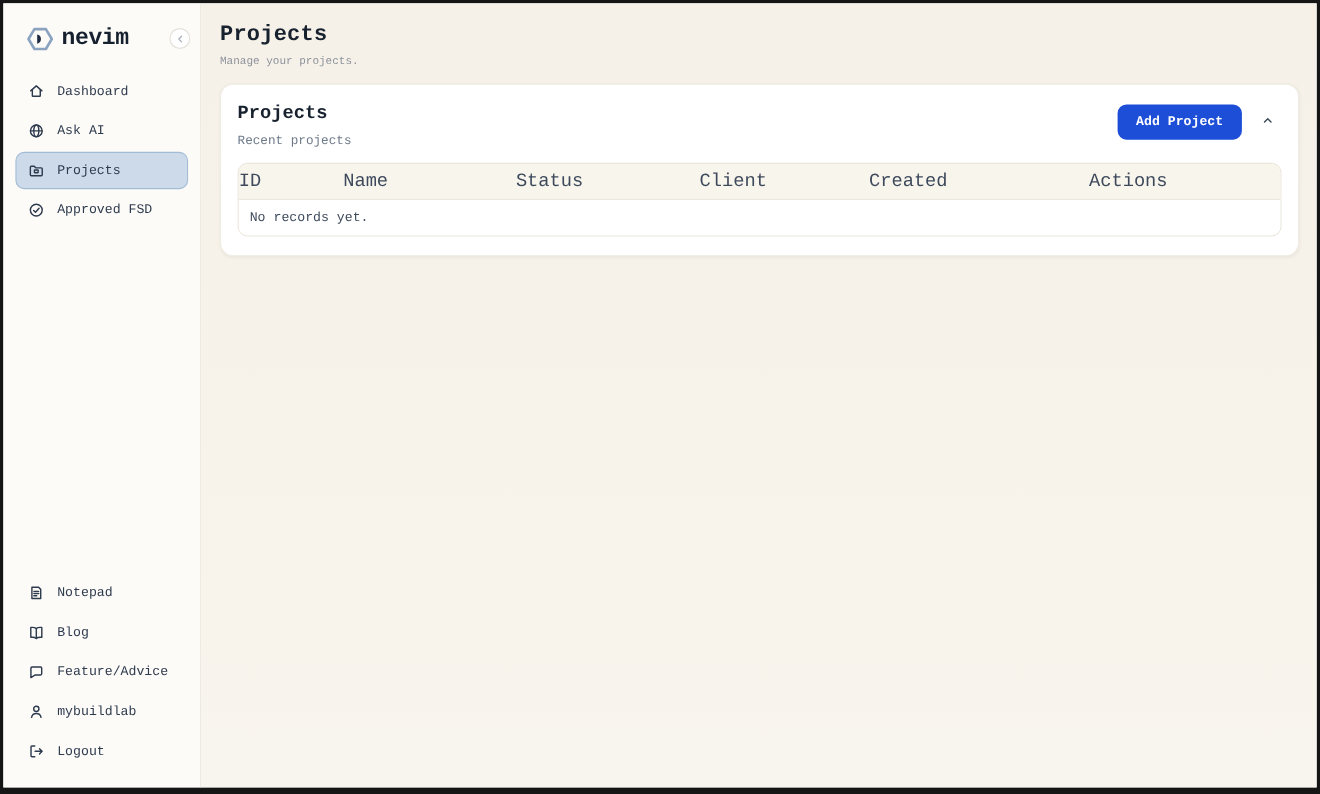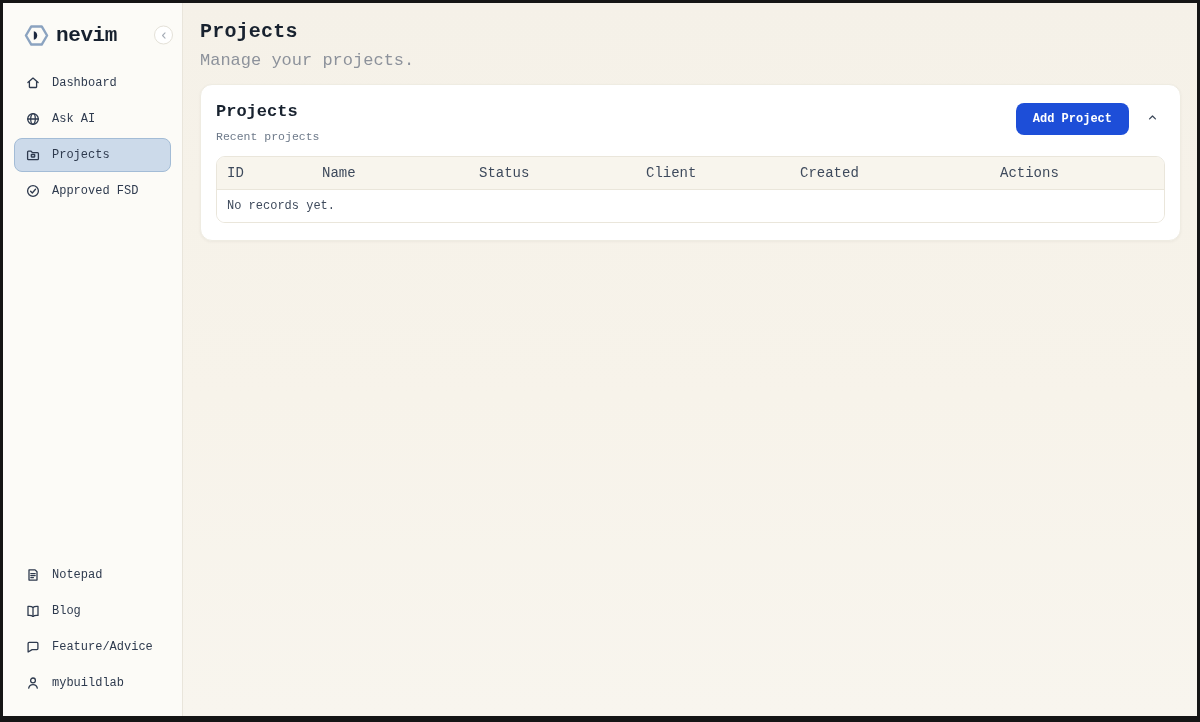--- a/index.html
+++ b/index.html
@@ -59,21 +59,21 @@
 
   
   .main {
     flex: 1; min-width: 0;
     background: linear-gradient(180deg, #f5f1e8 0%, #f7f3ea 55%, #f8f5ee 100%);
     padding: 17px 16px 0 17px;
   }
   .page-title {
     font-size: 20px; font-weight: 700; color: #18222f; letter-spacing: .2px;
   }
-  .page-subtitle { margin-top: 8px; font-size: 17px; color: #8d929b; }
+  .page-subtitle { margin-top: 8px; font-size: 10px; color: #8d929b; }
 
   .card {
     margin-top: 14px;
     background: #ffffff;
     border: 1px solid #efece2;
     border-radius: 12px;
     padding: 17px 15px 17px;
     box-shadow: 0 1px 3px rgba(50,45,30,.05);
   }
   .card-head { display: flex; justify-content: space-between; align-items: flex-start; }
@@ -96,21 +96,21 @@
     background: #fff;
   }
   .thead {
     display: grid;
     grid-template-columns: 95px 157px 167px 154px 200px 1fr;
     align-items: center;
     height: 33px;
     background: #f8f5ed;
     border-bottom: 1px solid #eae6db;
   }
-  .th { font-size: 14px; font-weight: 500; color: #3e4a5c; padding-left: 10px; }
+  .th { font-size: 17px; font-weight: 500; color: #3e4a5c; }
   .trow { height: 32px; display: flex; align-items: center; background: #fff; }
   .empty-message { font-size: 12px; color: #3e4a5c; padding-left: 10px; }
 </style>
 </head>
 <body>
 
 <div class="window">
 
   <aside class="sidebar">
 
@@ -202,20 +202,29 @@
       </div>
       <div class="nav-item">
         <span class="nav-icon">
           <svg width="16" height="16" viewBox="0 0 16 16" fill="none" stroke="currentColor" stroke-width="1.3" stroke-linecap="round" stroke-linejoin="round">
             <circle cx="8" cy="5.4" r="2.4"></circle>
             <path d="M3.7 13.1c.5-2.3 2.1-3.5 4.3-3.5s3.8 1.2 4.3 3.5"></path>
           </svg>
         </span>
         <span>mybuildlab</span>
       </div>
+      <div class="nav-item">
+        <span class="nav-icon">
+          <svg width="16" height="16" viewBox="0 0 16 16" fill="none" stroke="currentColor" stroke-width="1.3" stroke-linecap="round" stroke-linejoin="round">
+            <path d="M6.6 3.1H4a.8.8 0 0 0-.8.8v8.2a.8.8 0 0 0 .8.8h2.6"></path>
+            <path d="M6.9 8h6.2M10.9 5.6 13.3 8l-2.4 2.4"></path>
+          </svg>
+        </span>
+        <span>Logout</span>
+      </div>
     </nav>
   </aside>
 
   <main class="main">
 
     <h1 class="page-title">Projects</h1>
     <div class="page-subtitle">Manage your projects.</div>
 
     <section class="card">
       <div class="card-head">

